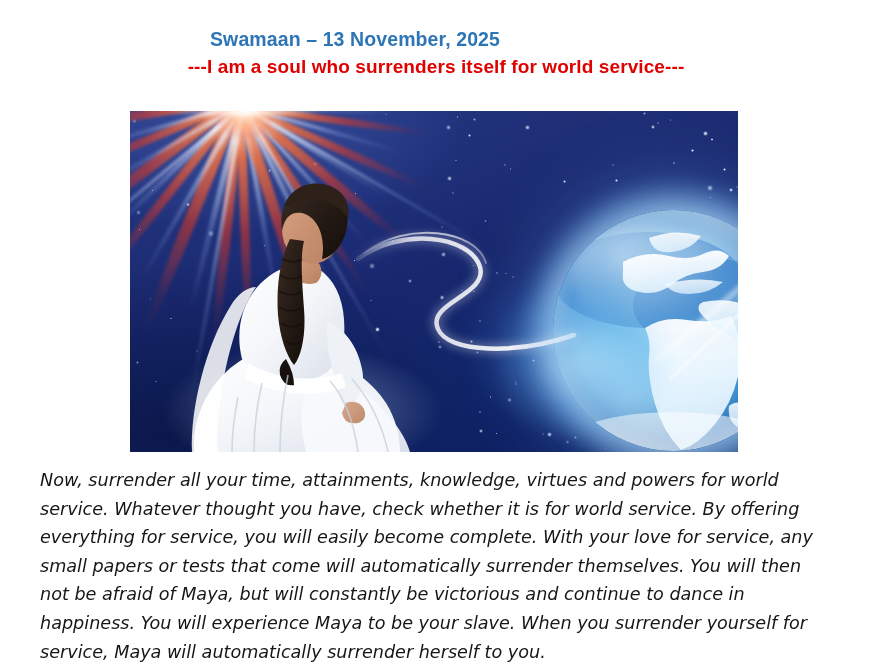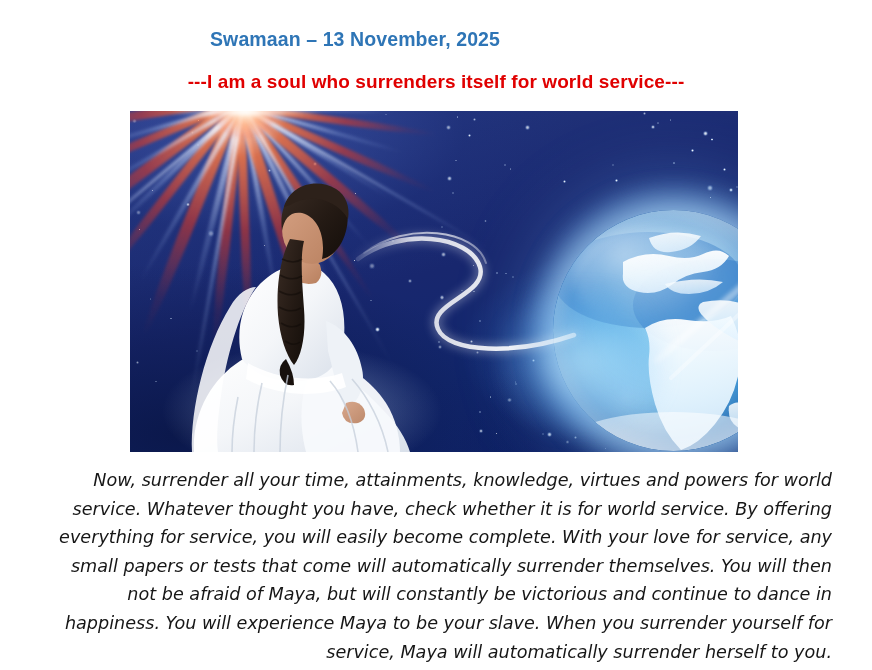--- a/index.html
+++ b/index.html
@@ -30,21 +30,21 @@
     width: 710px;
     text-align: center;
     font-size: 19.5px;
     font-weight: bold;
     color: #2E75B6;
     letter-spacing: 0.1px;
   }
 
   .doc-subtitle {
     position: absolute;
-    top: 71px;
+    top: 56px;
     left: 0;
     width: 872px;
     text-align: center;
     font-size: 19px;
     font-weight: bold;
     color: #E00000;
     letter-spacing: 0.1px;
   }
 
   
@@ -246,21 +246,21 @@
     border-radius: 50%;
     background: radial-gradient(circle, #ffffff 0%, rgba(230,242,255,0.85) 28%, rgba(170,210,255,0.28) 58%, rgba(130,180,250,0) 100%);
   }
 
   
   .body-text {
     position: absolute;
     left: 40px;
     top: 466px;
     width: 792px;
-    text-align: right;
+    text-align: left;
     font-size: 17.6px;
     line-height: 28.6px;
     font-style: italic;
     color: #161616;
     font-family: "DejaVu Sans", sans-serif;
   }
 </style>
 </head>
 <body>
 

